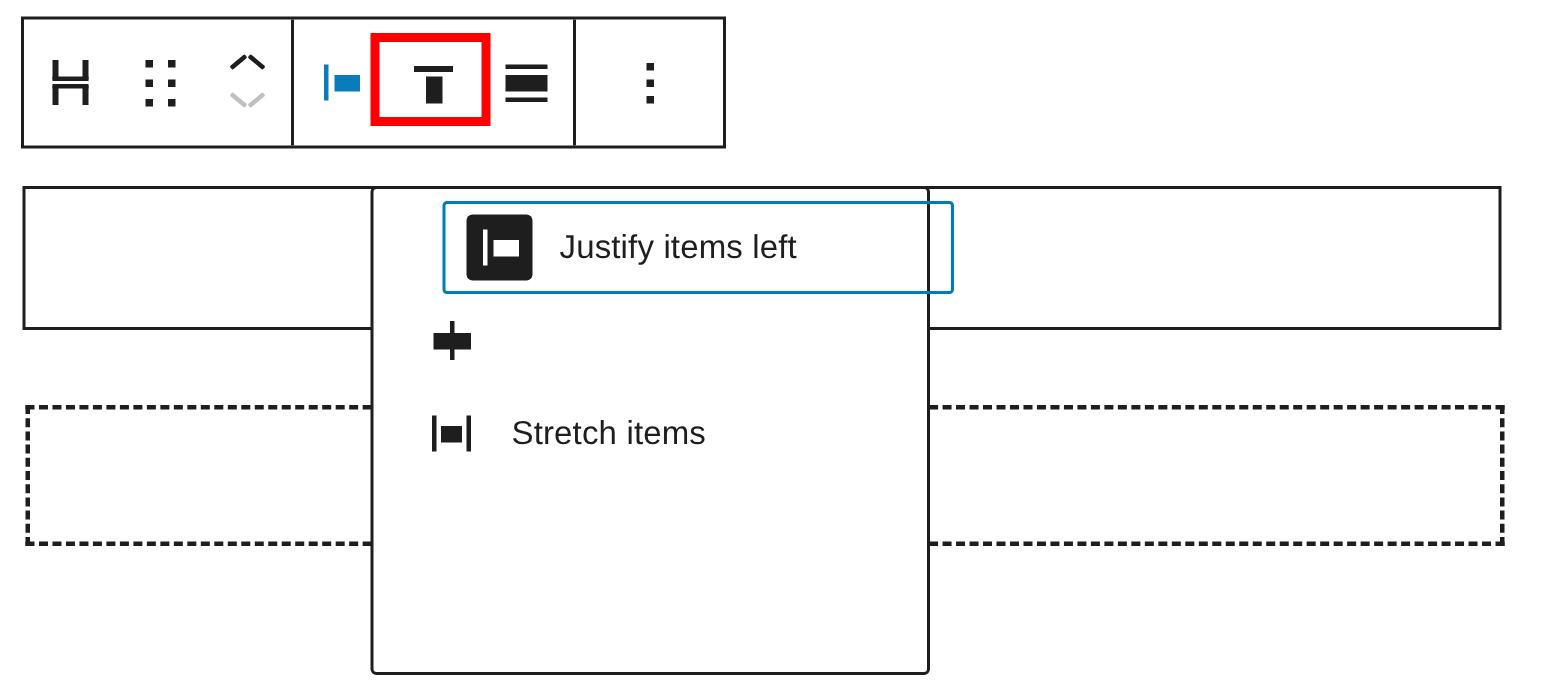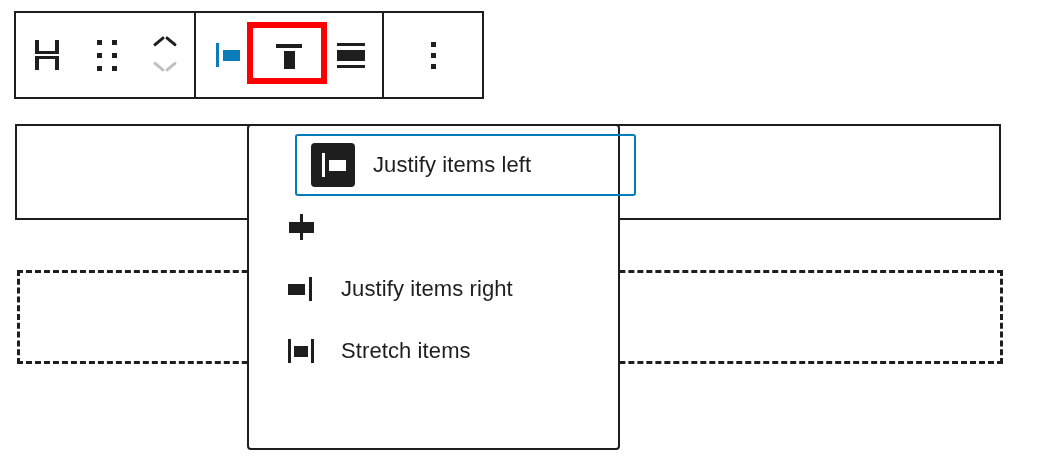--- a/index.html
+++ b/index.html
@@ -316,29 +316,20 @@
 
   <button class="menu-item">
     <span class="menu-icon-wrap">
       <span class="mi-just-center">
           <span class="blk"></span>
           <span class="bar"></span>
         </span>
     </span>
   </button>
 
-  <button class="menu-item">
-    <span class="menu-icon-wrap">
-      <span class="mi-just-right">
-          <span class="blk"></span>
-          <span class="bar"></span>
-        </span>
-    </span>
-    <span class="menu-label">Justify items right</span>
-  </button>
 
   <button class="menu-item">
     <span class="menu-icon-wrap">
       <span class="mi-stretch">
           <span class="bar-l"></span>
           <span class="blk"></span>
           <span class="bar-r"></span>
         </span>
     </span>
     <span class="menu-label">Stretch items</span>

